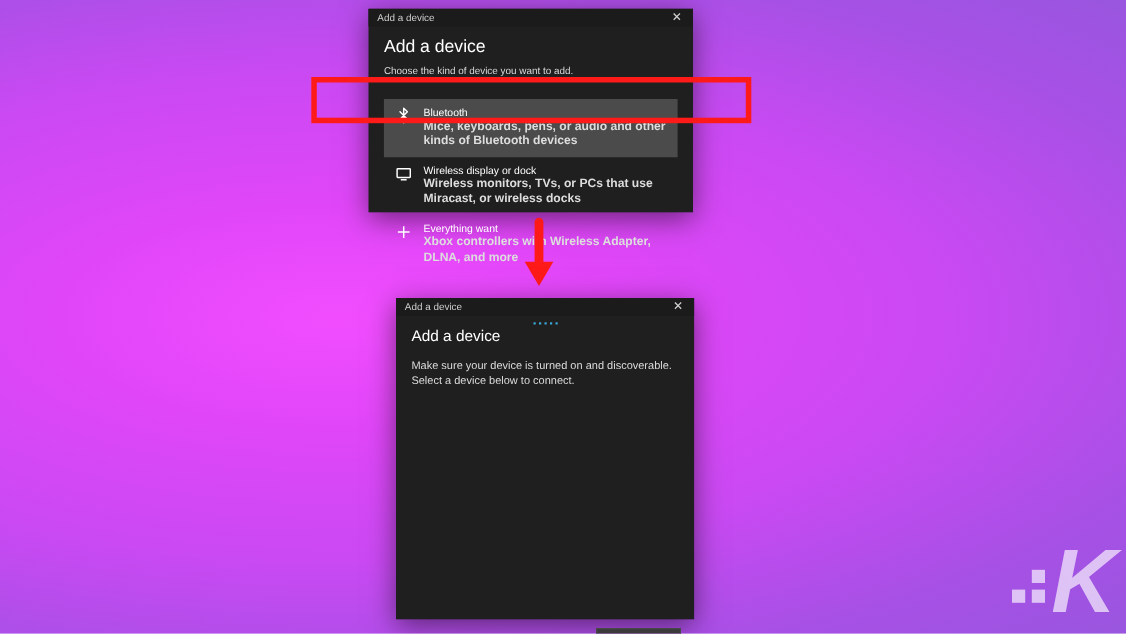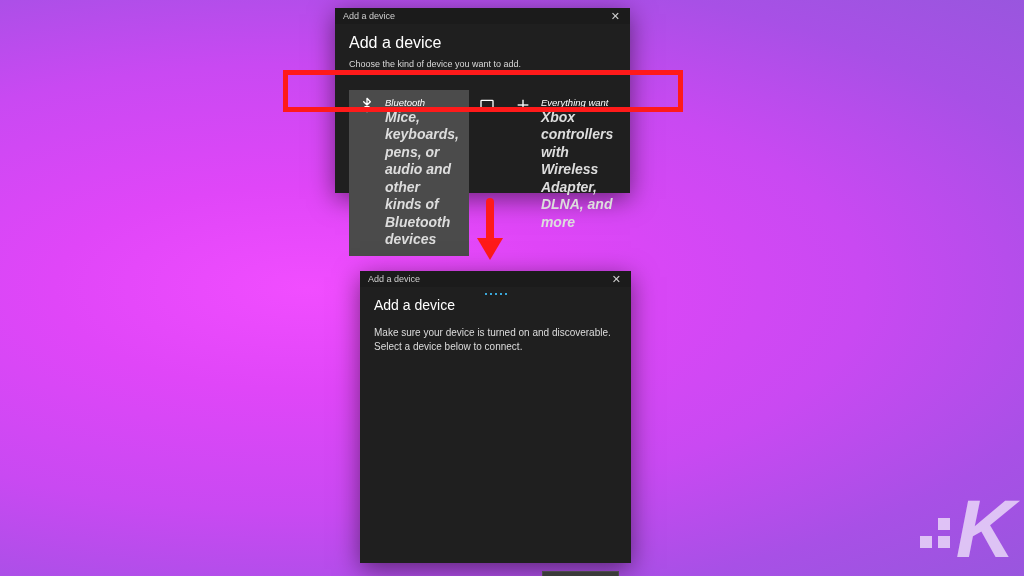--- a/index.html
+++ b/index.html
@@ -41,32 +41,32 @@
     line-height: 1;
     color: #d0d0d0;
     padding: 1px 4px;
     cursor: pointer;
   }
   .dlg-body { padding: 10px 14px 8px 14px; }
   .h1 { font-weight: 400; font-size: 16px; color: #fff; margin-bottom: 6px; }
   .h1.small { font-size: 14px; margin-bottom: 7px; }
   .sub { font-size: 9px; color: #d9d9d9; margin-bottom: 20px; line-height: 1.35; }
 
-  .options { display: flex; flex-direction: row; font-style: italic; }
+  .options { display: flex; flex-direction: column; }
   .option {
     display: flex;
     align-items: flex-start;
     padding: 7px 10px;
     gap: 10px;
     cursor: pointer;
   }
   .option.hovered { background: #4b4b4b; }
   .option .icon { width: 16px; height: 16px; flex: 0 0 16px; color: #fff; display:flex; align-items:center; justify-content:center; }
   .option .txt .t1 { font-size: 9.5px; color: #fff; line-height: 1.2; }
-  .option .txt .t2 { font-size: 14px; color: #ddd; line-height: 1.25; font-weight: 600; }
+  .option .txt .t2 { font-size: 11px; color: #ddd; line-height: 1.25; font-weight: 600; }
 
   
   .highlight {
     position: absolute;
     border: 5px solid #ff1a1a;
     left: 283px; top: 70px;
     width: 400px; height: 42px;
     pointer-events: none;
   }
   
@@ -162,20 +162,24 @@
           </div>
         </div>
 
         <div class="option">
           <div class="icon">
             <svg viewBox="0 0 24 24" fill="none" stroke="currentColor" stroke-width="2">
                 <rect x="3" y="5" width="18" height="12" rx="1"></rect>
                 <line x1="8" y1="20" x2="16" y2="20"></line>
               </svg>
           </div>
+          <div class="txt">
+            <div class="t1">Wireless display or dock</div>
+            <div class="t2">Wireless monitors, TVs, or PCs that use Miracast, or wireless docks</div>
+          </div>
         </div>
 
         <div class="option">
           <div class="icon">
             <svg viewBox="0 0 24 24" fill="none" stroke="currentColor" stroke-width="2">
                 <line x1="12" y1="4" x2="12" y2="20"></line>
                 <line x1="4" y1="12" x2="20" y2="12"></line>
               </svg>
           </div>
           <div class="txt">

